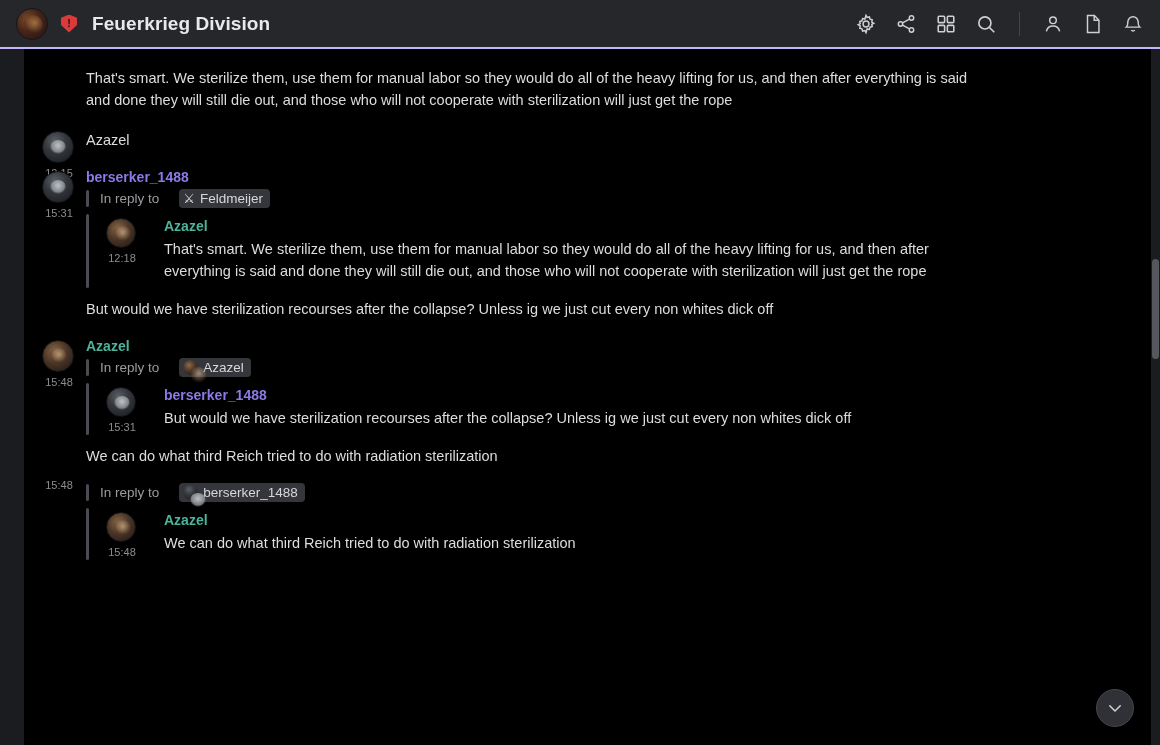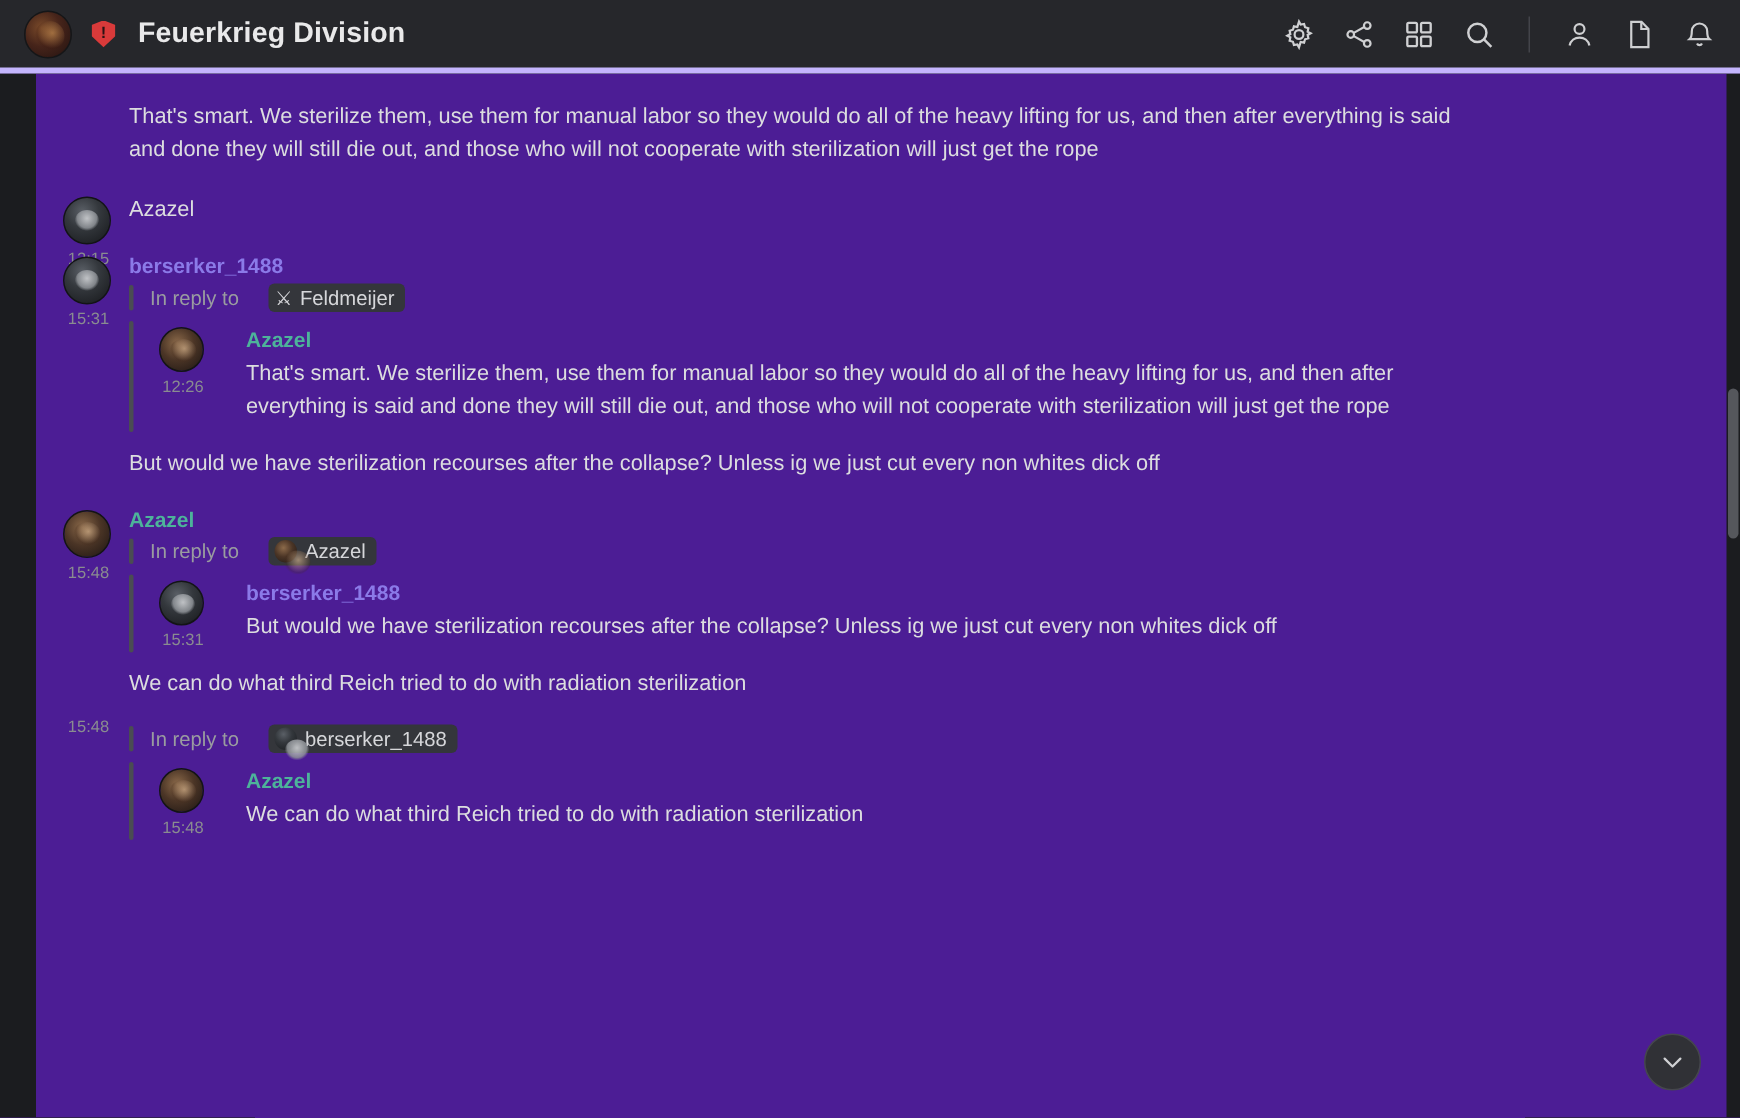--- a/index.html
+++ b/index.html
@@ -10,21 +10,21 @@
     font-family: "Liberation Sans", sans-serif;
     overflow: hidden;
   }
   body { position: relative; }
 
   
   .header {
     position: absolute; top: 0; left: 0;
     width: 1160px; height: 49px;
     background: #26272b;
-    border-bottom: 4px solid #c4b5fd;
+    border-bottom: 2px solid #c4b5fd;
     display: flex; align-items: center;
     padding: 0 16px;
     z-index: 20;
   }
   .srv-avatar {
     width: 32px; height: 32px; border-radius: 50%;
     background: radial-gradient(circle at 35% 35%, #7b4b2a 0%, #46241a 45%, #221210 100%);
     border: 1px solid #151618;
     flex: 0 0 auto;
     position: relative;
@@ -70,21 +70,21 @@
   .hsep {
     width: 1px; height: 24px; background: #43444a; margin: 0 4px;
   }
 
   
   .chat {
     position: absolute;
     top: 49px; left: 0;
     width: 1160px; height: 696px;
     overflow: hidden;
-    background: #4c1d95;
+    background: #000000;
   }
   .gutter {
     position: absolute; top: 0; left: 0; width: 24px; height: 696px;
     background: #1b1c1f;
   }
   .scrollbar-track {
     position: absolute; right: 0; top: 0; width: 9px; height: 696px;
     background: #1b1c1f;
   }
   .scrollbar-thumb {
@@ -302,21 +302,21 @@
       <div class="reply-to">
         <span>In reply to</span>
         <span class="pill">
           <span class="crossed-swords">⚔</span>
           <span>Feldmeijer</span>
         </span>
       </div>
 
       <div class="quote">
         <div class="qav av-brown"></div>
-        <div class="qts">12:26</div>
+        <div class="qts">12:18</div>
         <div class="qauthor" style="color:#4db39a;">Azazel</div>
         <div class="qbody">That's smart. We sterilize them, use them for manual labor so they would do all of the heavy lifting for us, and then after everything is said and done they will still die out, and those who will not cooperate with sterilization will just get the rope</div>
       </div>
 
       <div class="body">But would we have sterilization recourses after the collapse? Unless ig we just cut every non whites dick off</div>
     </div>
 
     <div class="msg" style="margin-top:12px;">
       <div class="avatar av-brown"></div>
       <div class="ts">15:48</div>

